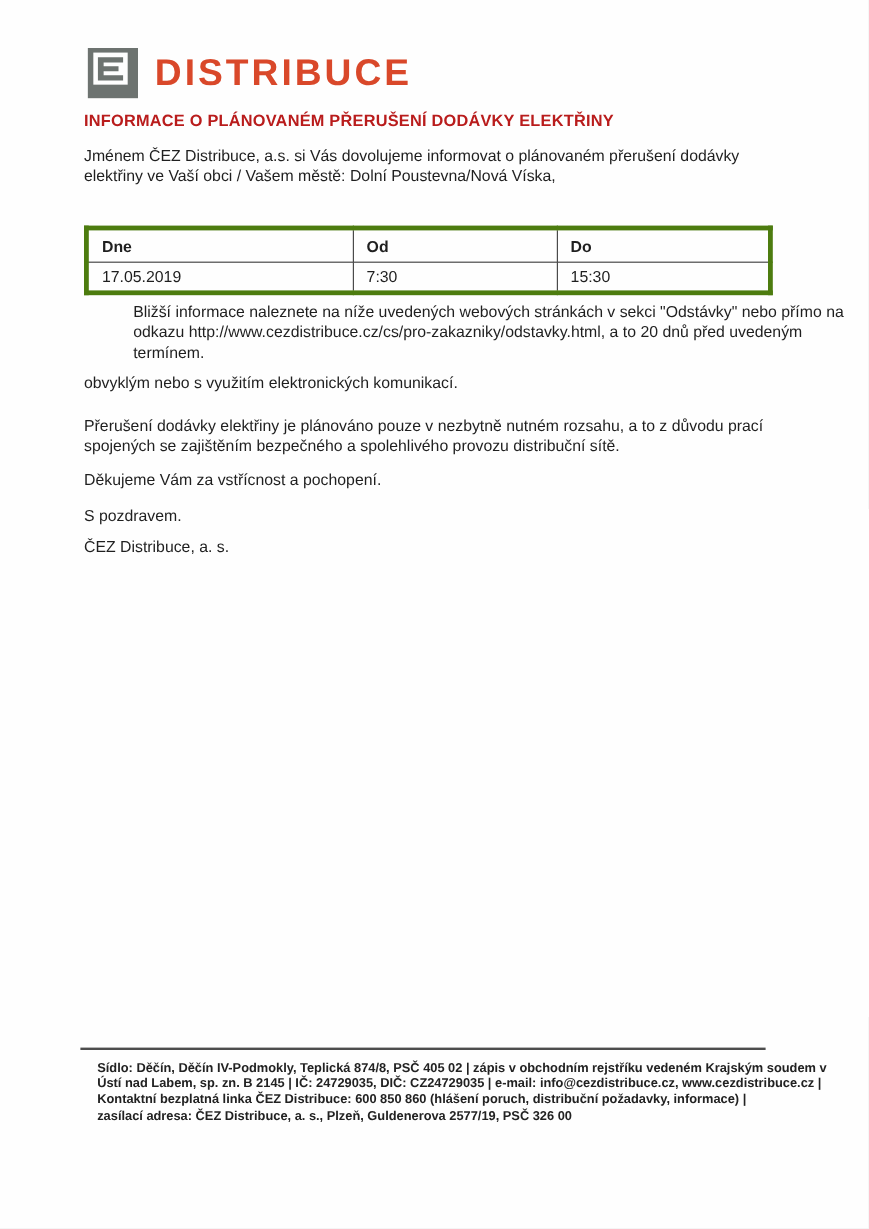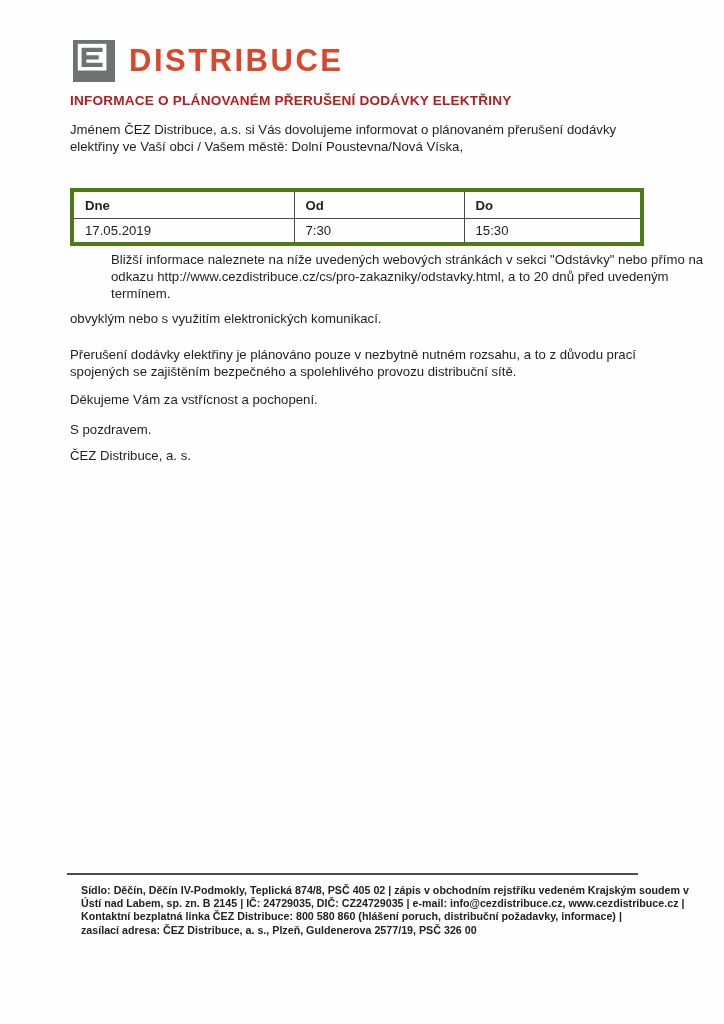--- a/index.html
+++ b/index.html
@@ -134,17 +134,17 @@
     <div class="line">S pozdravem.</div>
   </div>
   <div class="para p-signature">
     <div class="line">ČEZ Distribuce, a. s.</div>
   </div>
 
   <div class="footer-rule"></div>
   <div class="doc-footer">
     <div class="line">Sídlo: Děčín, Děčín IV-Podmokly, Teplická 874/8, PSČ 405 02 | zápis v obchodním rejstříku vedeném Krajským soudem v</div>
     <div class="line">Ústí nad Labem, sp. zn. B 2145 | IČ: 24729035, DIČ: CZ24729035 | e-mail: info@cezdistribuce.cz, www.cezdistribuce.cz |</div>
-    <div class="line">Kontaktní bezplatná linka ČEZ Distribuce: 800 580 860 (hlášení poruch, distribuční požadavky, informace) |</div>
+    <div class="line">Kontaktní bezplatná linka ČEZ Distribuce: 600 850 860 (hlášení poruch, distribuční požadavky, informace) |</div>
     <div class="line">zasílací adresa: ČEZ Distribuce, a. s., Plzeň, Guldenerova 2577/19, PSČ 326 00</div>
   </div>
 
 </div>
 
 </body></html>

